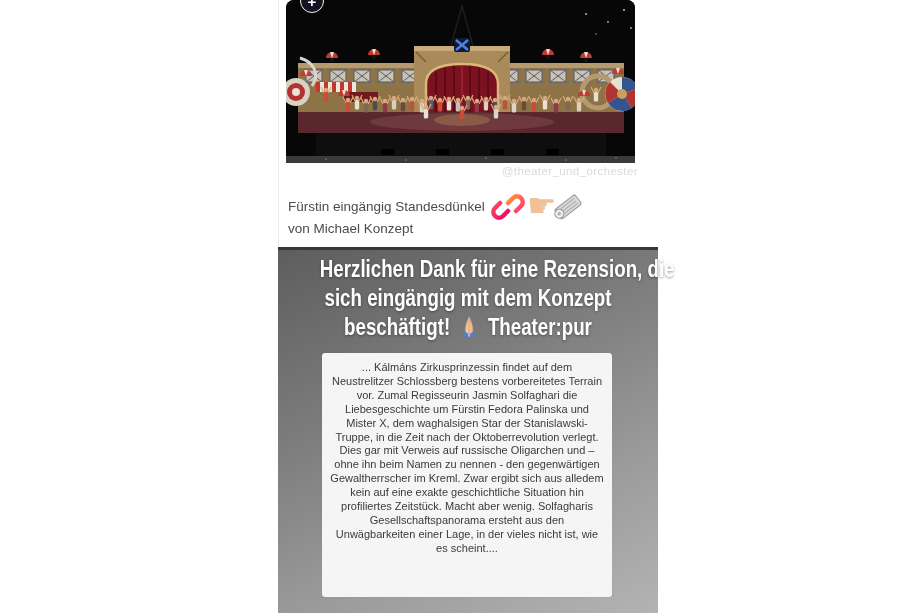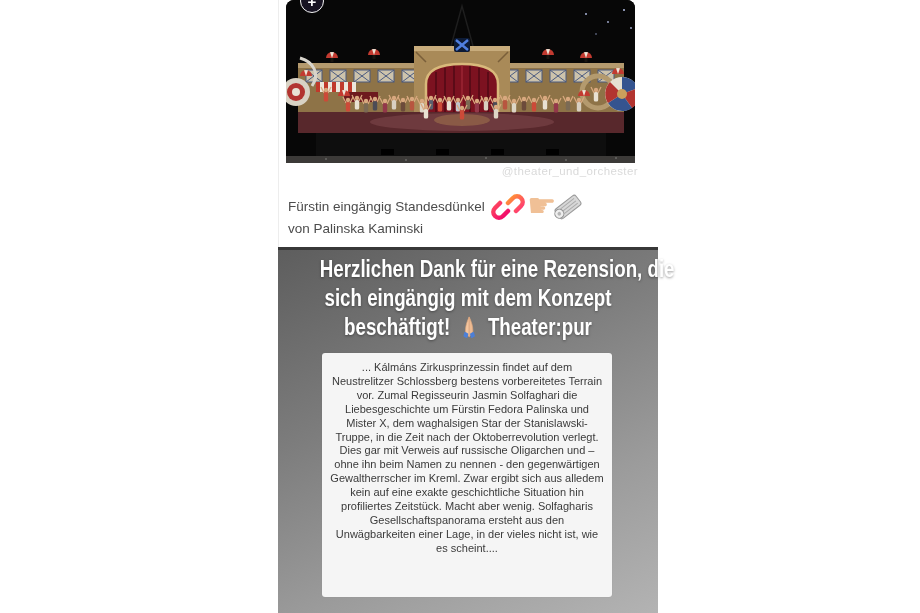--- a/index.html
+++ b/index.html
@@ -206,21 +206,21 @@
     </svg>
   </div>
   <div class="plus-badge">
     <span>+</span>
   </div>
 
   <div class="handle">@theater_und_orchester</div>
 
   <div class="caption">
     <div>Fürstin eingängig Standesdünkel</div>
-    <div>von Palinska Kaminski</div>
+    <div>von Michael Konzept</div>
   </div>
 
   <div class="emoji-row">
     <svg width="34" height="34" viewBox="0 0 34 34">
       <defs>
         <linearGradient id="lg1" x1="0" y1="0" x2="1" y2="1">
           <stop offset="0" stop-color="#ff9d2e"></stop>
             <stop offset="1" stop-color="#ff2e7a"></stop>
         </linearGradient>
         <linearGradient id="lg2" x1="0" y1="0" x2="1" y2="1">

